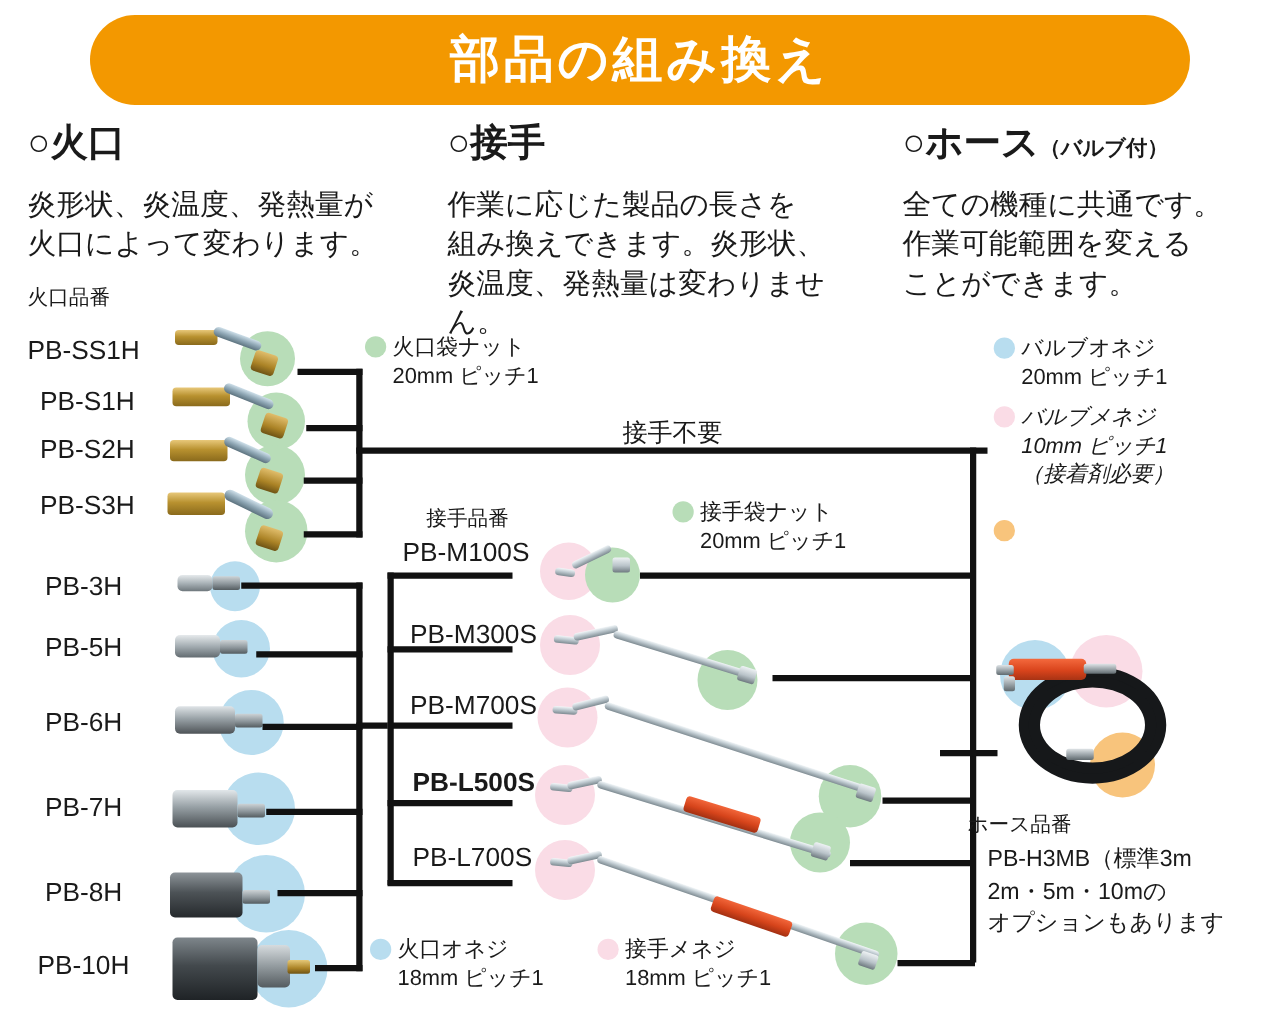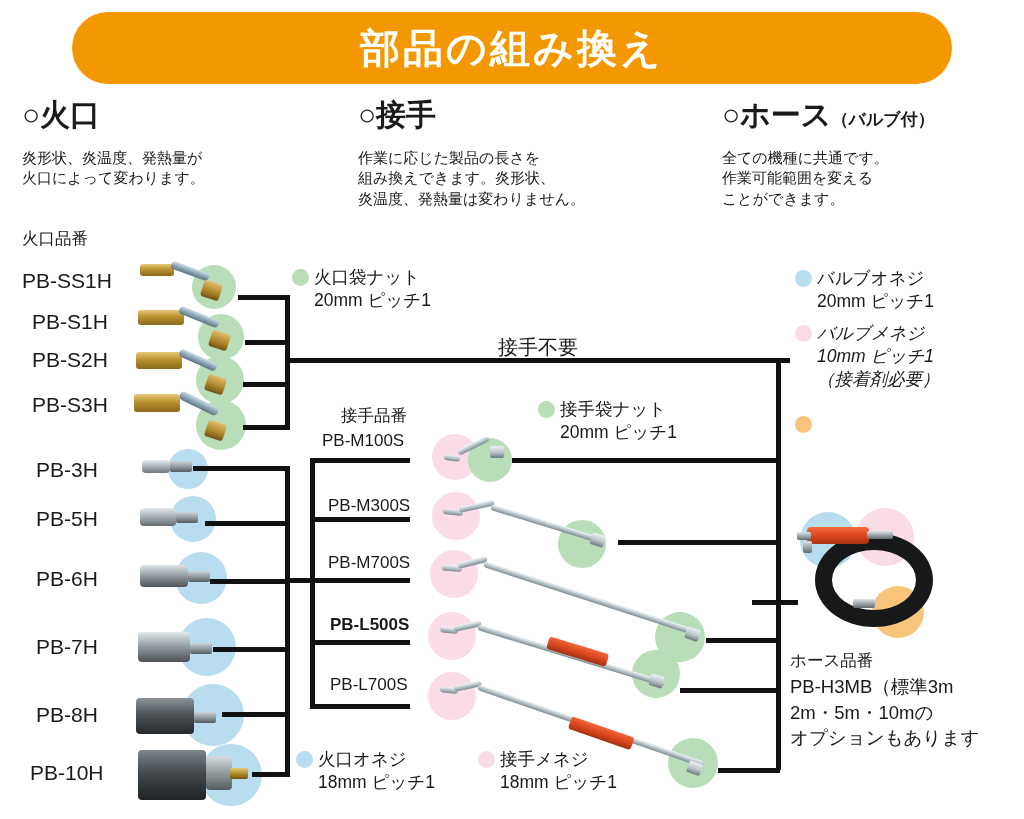--- a/index.html
+++ b/index.html
@@ -17,26 +17,26 @@
     display:flex;align-items:center;justify-content:center;
   }
   #banner-title{
     color:#fff;font-size:40px;font-weight:bold;letter-spacing:3px;
     line-height:1;
   }
 
   
   .col-head{font-size:30px;font-weight:bold;line-height:1;white-space:nowrap;}
   .col-head .sub{font-size:17px;font-weight:bold;}
-  .col-desc{font-size:15px;line-height:1.36;white-space:pre-line;}
+  .col-desc{font-size:23px;line-height:1.36;white-space:pre-line;}
   .small-label{font-size:16.5px;line-height:1.3;}
 
   
   .pn{font-size:21px;line-height:1;white-space:nowrap;}
-  .pn-mid{font-size:17px;line-height:1;white-space:nowrap;}
+  .pn-mid{font-size:21px;line-height:1;white-space:nowrap;}
 
   
   .legend{display:flex;align-items:flex-start;gap:5px;}
   .dot{width:17px;height:17px;border-radius:50%;flex:0 0 17px;margin-top:3px;}
   .legend-text{font-size:17.5px;line-height:1.3;white-space:pre-line;}
 
   
   .ln{background:#111;}
   .h{height:5px;}
   .v{width:5px;}
@@ -315,21 +315,21 @@
 <div id="hose-art">
   <div class="hosering" style="left:20px;top:28px;width:100px;height:76px;"></div>
   <div class="hosering" style="left:28px;top:36px;width:84px;height:60px;"></div>
   <div class="valve-body" style="left:12px;top:22px;"></div>
   <div class="valve-metal" style="left:2px;top:27px;width:14px;"></div>
   <div class="valve-metal" style="left:72px;top:26px;width:26px;"></div>
   <div class="valve-metal" style="left:8px;top:36px;width:9px;height:12px;"></div>
   <div class="valve-metal" style="left:58px;top:94px;width:22px;height:9px;"></div>
 </div>
 
-<div class="abs small-label" style="left:790px;top:650px;">ホース品番</div>
+<div class="abs small-label" style="left:774px;top:650px;">ホース品番</div>
 <div class="abs" style="left:790px;top:674px;width:235px;font-size:18.5px;line-height:1.38;white-space:pre-line;">PB-H3MB（標準3m
 2m・5m・10mの
 オプションもあります</div>
 
 <div class="abs legend" style="left:292px;top:266px;width:200px;">
   <span class="dot" style="background:#B8DDB8;"></span>
   <span class="legend-text">火口袋ナット
 20mm ピッチ1</span>
 </div>
 <div class="abs legend" style="left:538px;top:398px;width:205px;">

